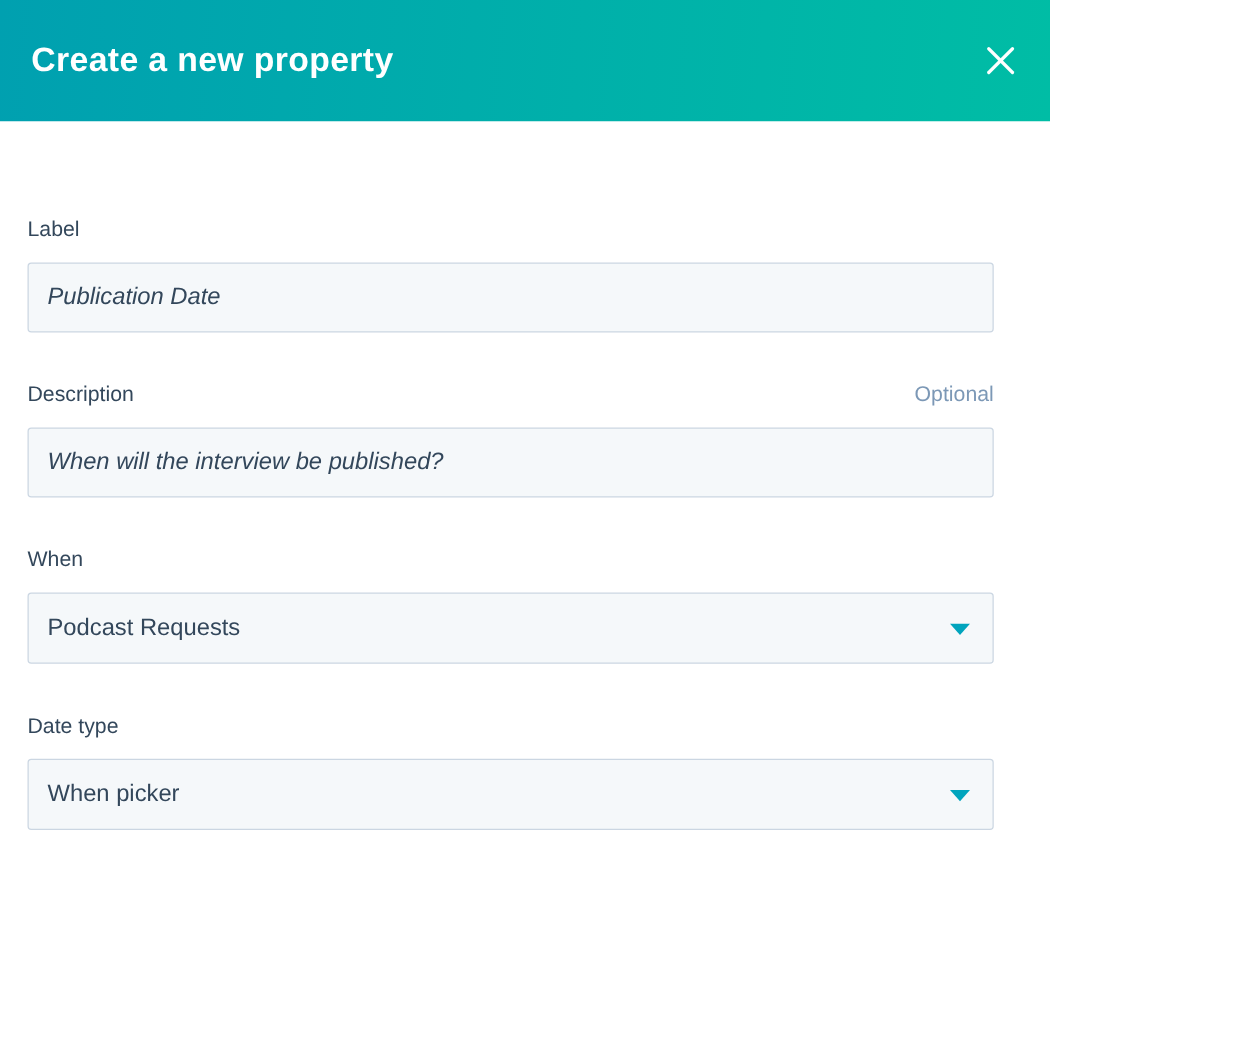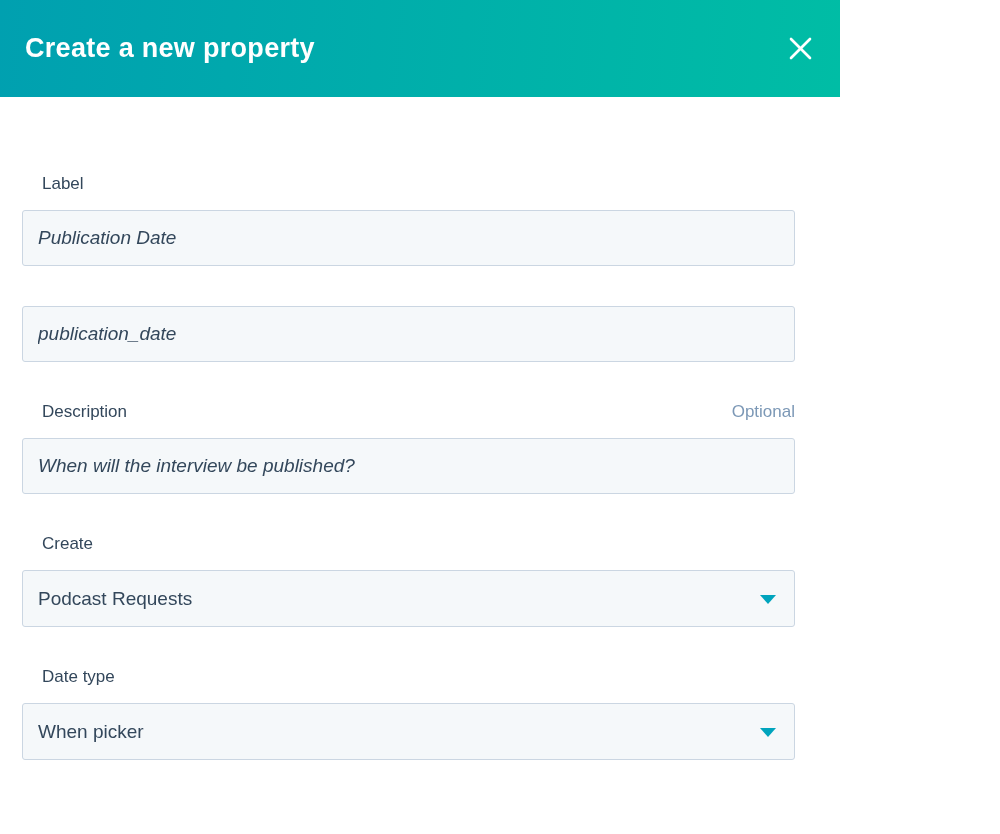--- a/index.html
+++ b/index.html
@@ -50,21 +50,20 @@
     justify-content: space-between;
     align-items: center;
     margin-bottom: 16px;
     min-height: 20px;
   }
   .field-label {
     font-size: 17px;
     font-weight: 500;
     color: #33475b;
     line-height: 20px;
-    margin-left: 20px;
   }
   .optional-badge {
     font-size: 17px;
     color: #7c98b6;
     line-height: 20px;
   }
   .text-input {
     display: block;
     width: 100%;
     height: 56px;
@@ -138,34 +137,33 @@
   <main class="modal-body">
 
     <div class="field">
       <div class="field-head">
         <label class="field-label">Label</label>
       </div>
       <input type="text" class="text-input" value="Publication Date" style="">
     </div>
 
     <div class="field">
-      <input type="text" class="text-input" value="publication_date" style="">
     </div>
 
     <div class="field">
       <div class="field-head">
         <label class="field-label">Description</label>
         <span class="optional-badge">Optional</span>
       </div>
       <input type="text" class="text-input" value="When will the interview be published?" style="">
     </div>
 
     <div class="field">
       <div class="field-head">
-        <label class="field-label">Create</label>
+        <label class="field-label">When</label>
       </div>
       <div class="select-box">
         <span>Podcast Requests</span>
         <span class="caret-down"></span>
       </div>
     </div>
 
     <div class="field">
       <div class="field-head">
         <label class="field-label">Date type</label>

